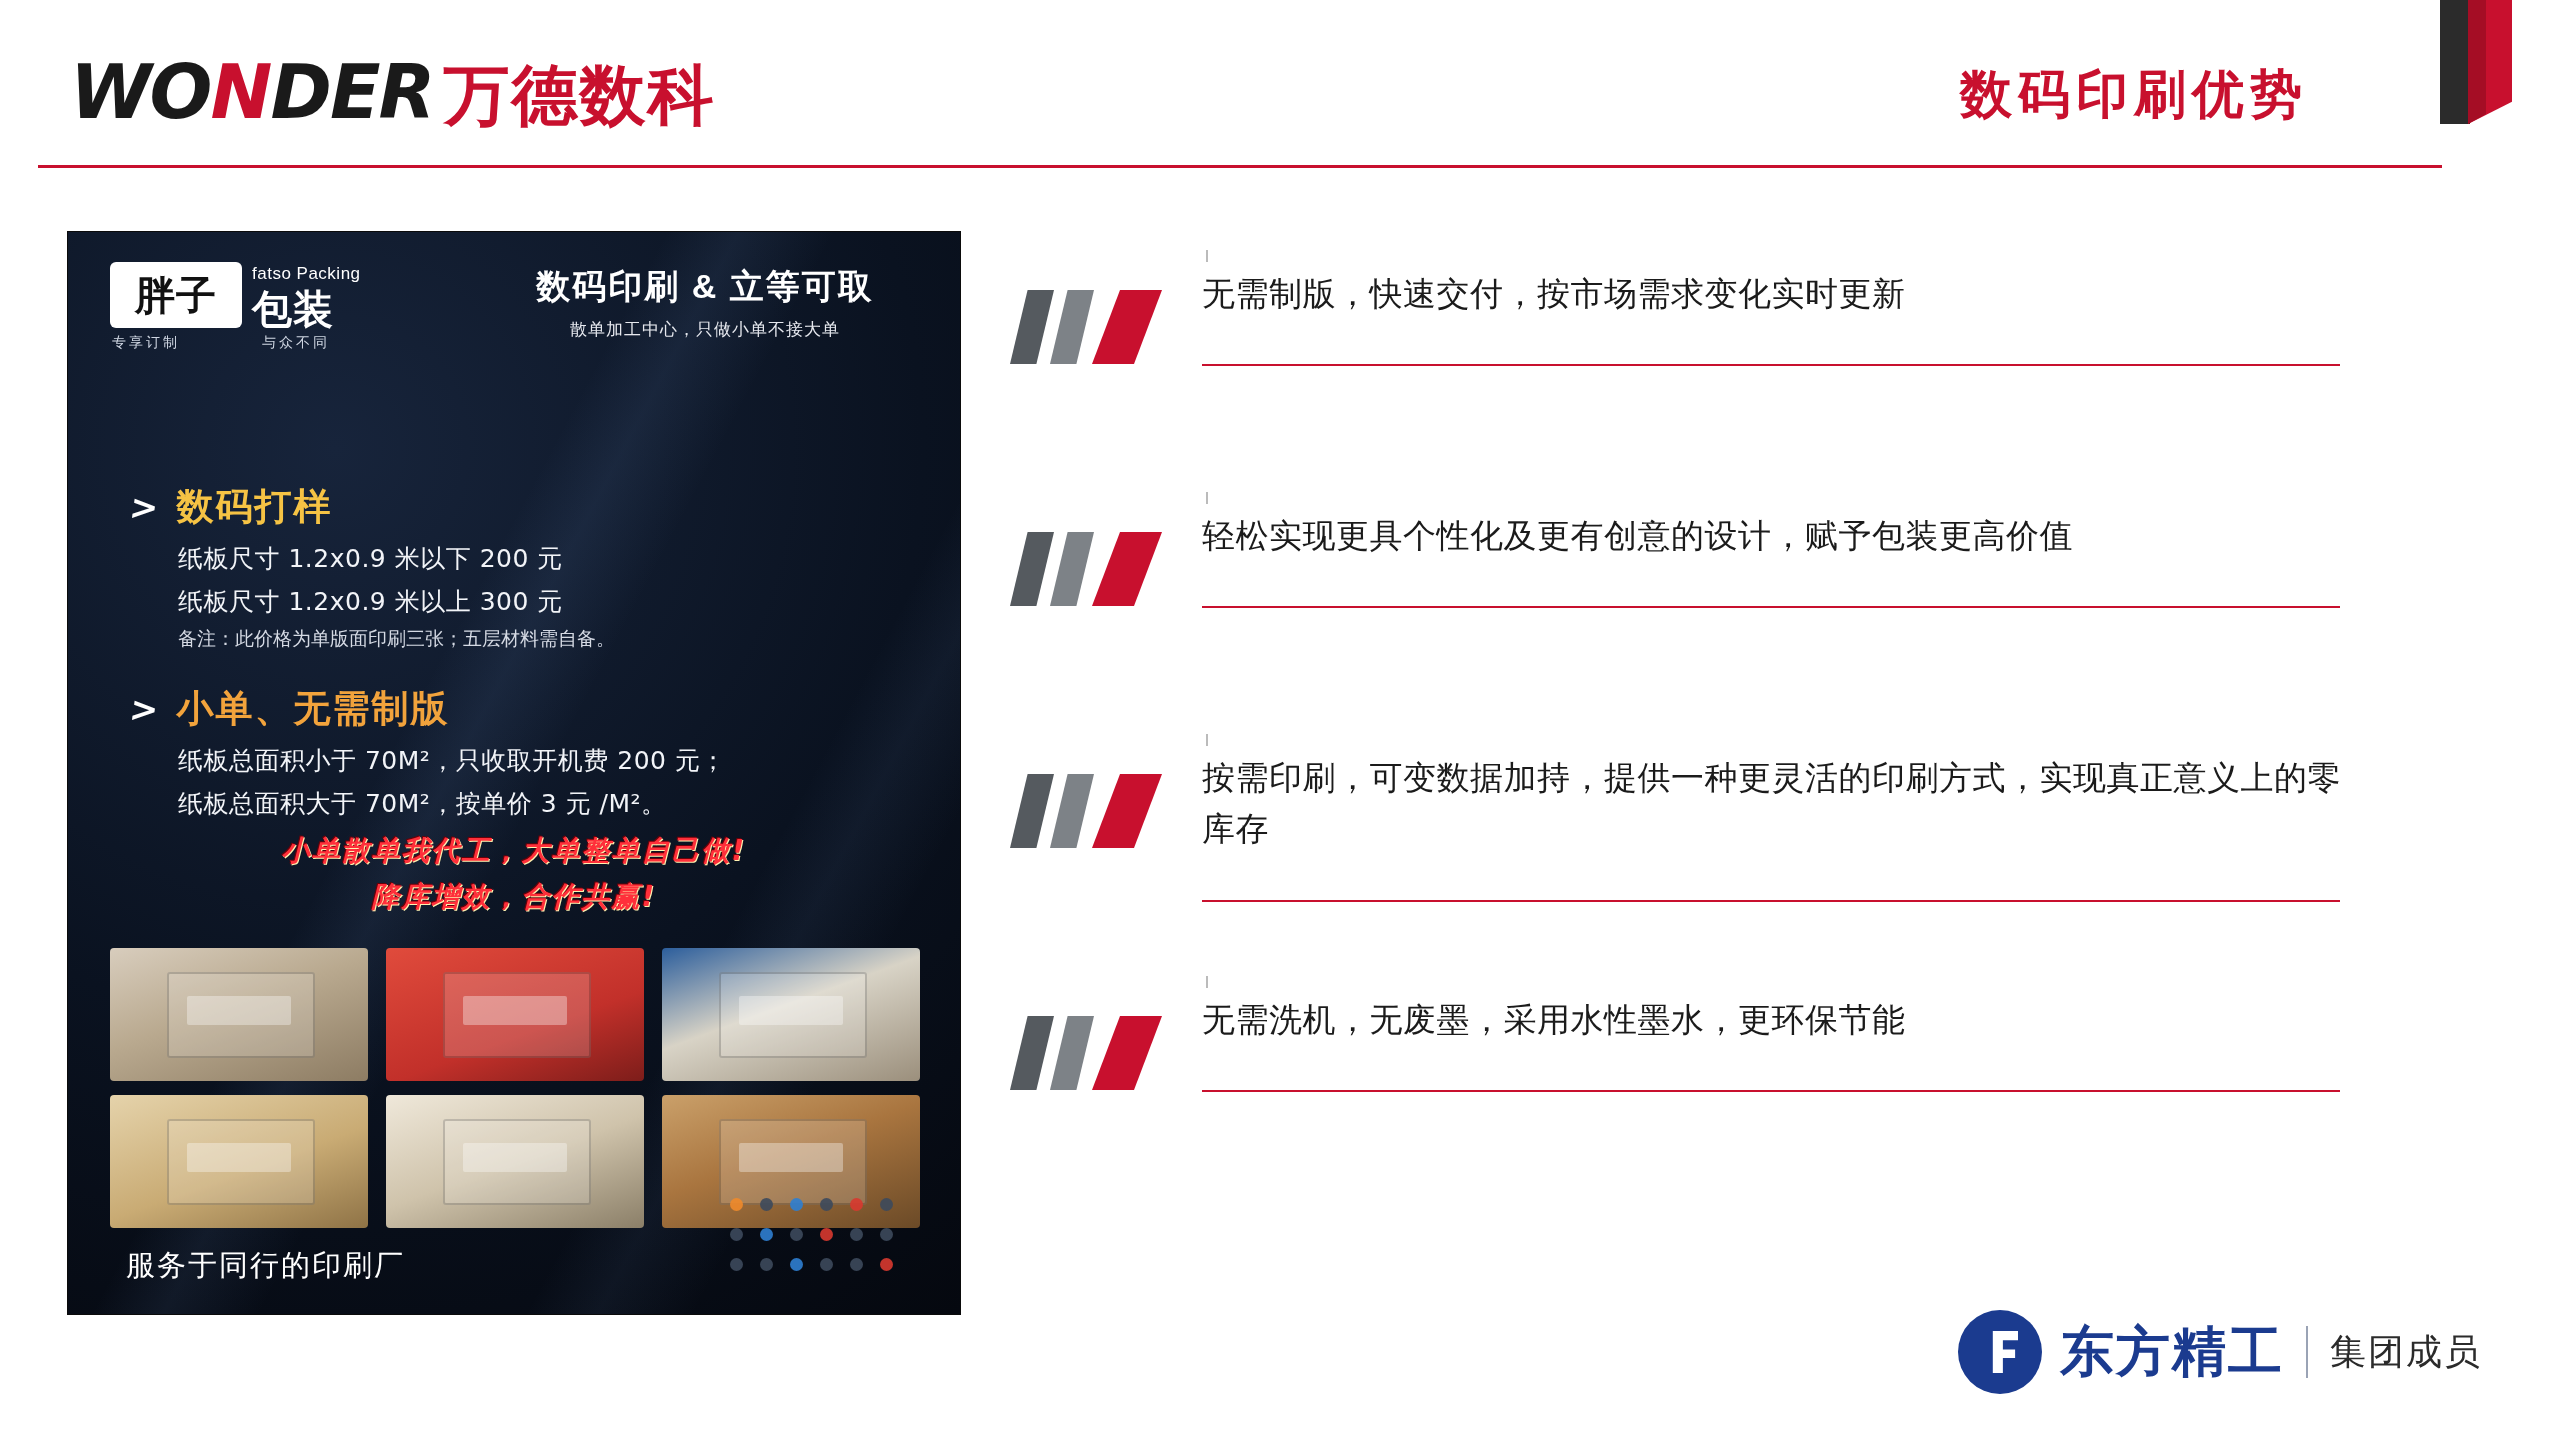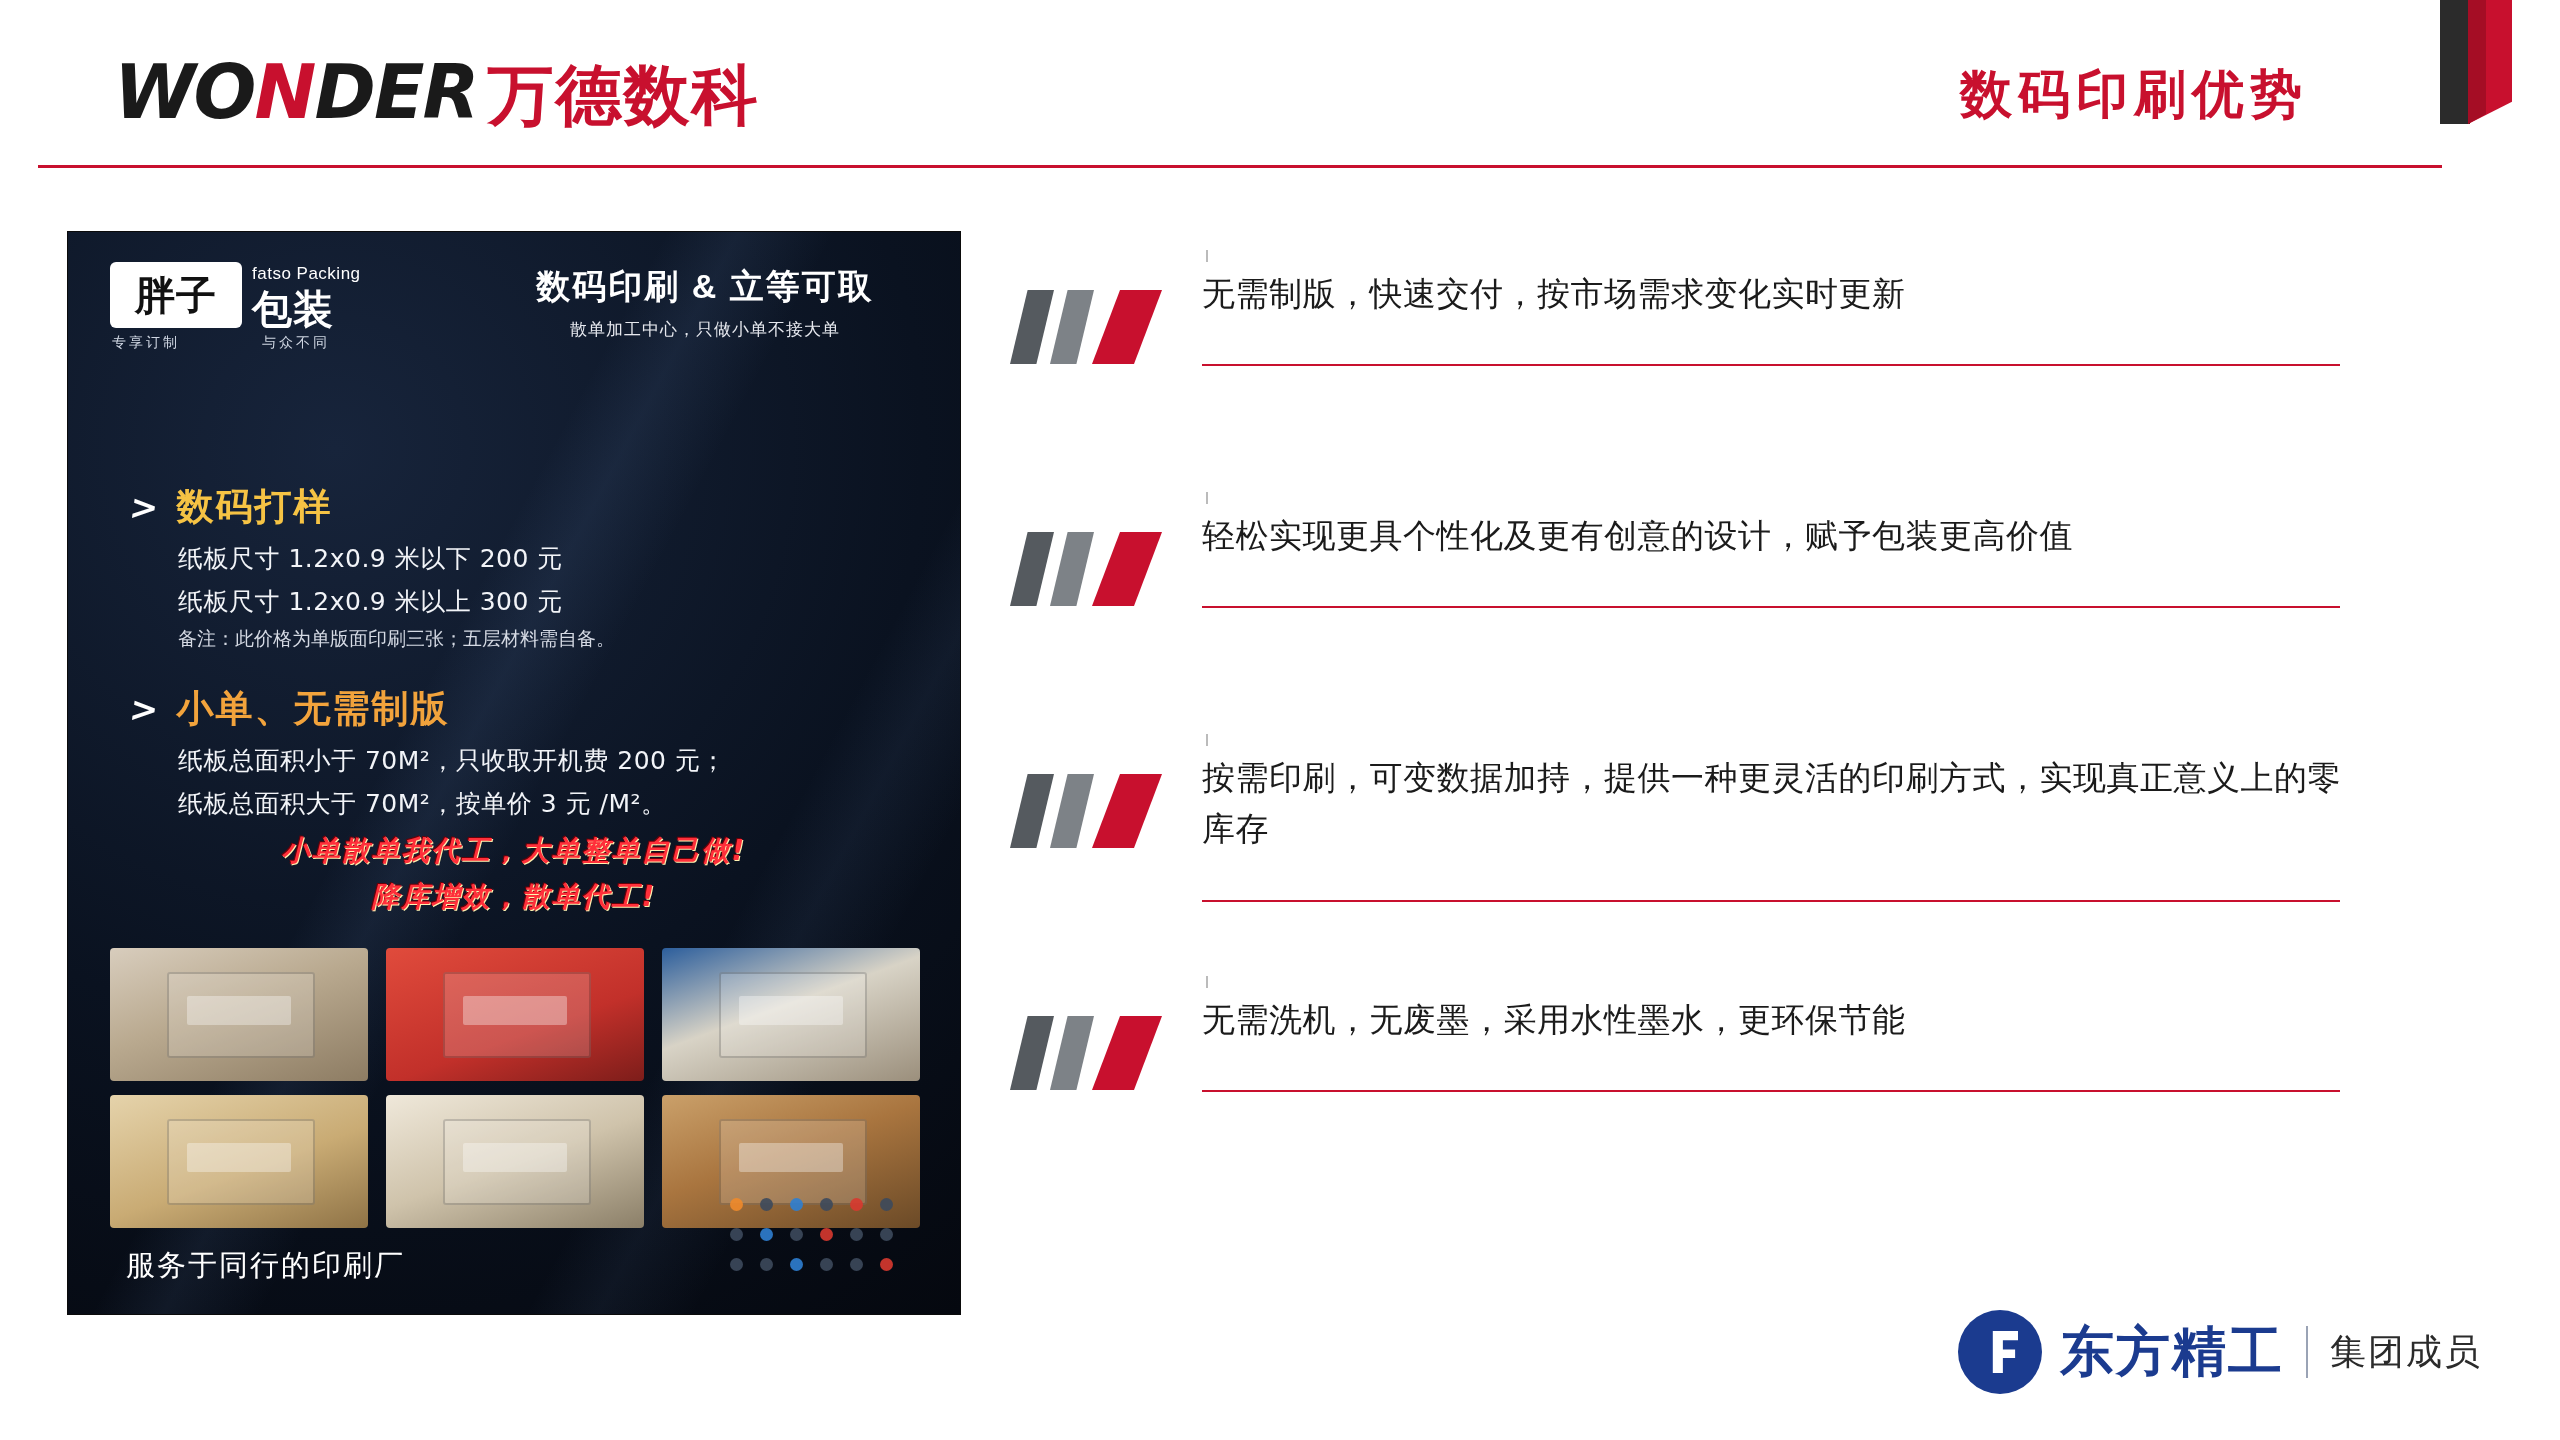--- a/index.html
+++ b/index.html
@@ -21,21 +21,20 @@
     left: 0; top: 0;
     width: 2560px;
     height: 178px;
   }
   .logo-block {
     position: absolute;
     left: 70px;
     top: 55px;
     display: flex;
     align-items: baseline;
-    margin-left: 44px;
   }
   .logo-wonder {
     font-family: "DejaVu Sans", sans-serif;
     font-size: 74px;
     font-weight: 800;
     font-style: italic;
     letter-spacing: -2px;
     color: #1a1a1a;
     line-height: 1;
   }
@@ -465,21 +464,21 @@
   <div class="sec" style="top:452px;">
     <div class="sec-title orange">
       <span class="arrow">&gt;</span>
       <span>小单、无需制版</span>
     </div>
     <div class="sec-line">纸板总面积小于 70M²，只收取开机费 200 元；</div>
     <div class="sec-line">纸板总面积大于 70M²，按单价 3 元 /M²。</div>
   </div>
 
   <div class="slogan" style="top:600px;">小单散单我代工，大单整单自己做!</div>
-  <div class="slogan" style="top:646px;">降库增效，散单代工!</div>
+  <div class="slogan" style="top:646px;">降库增效，合作共赢!</div>
 
   <div class="thumb-grid">
     <div class="thumb t1">
         <div class="inner-box"></div>
         <div class="label-strip"></div>
       </div>
     <div class="thumb t2">
         <div class="inner-box"></div>
         <div class="label-strip"></div>
       </div>

